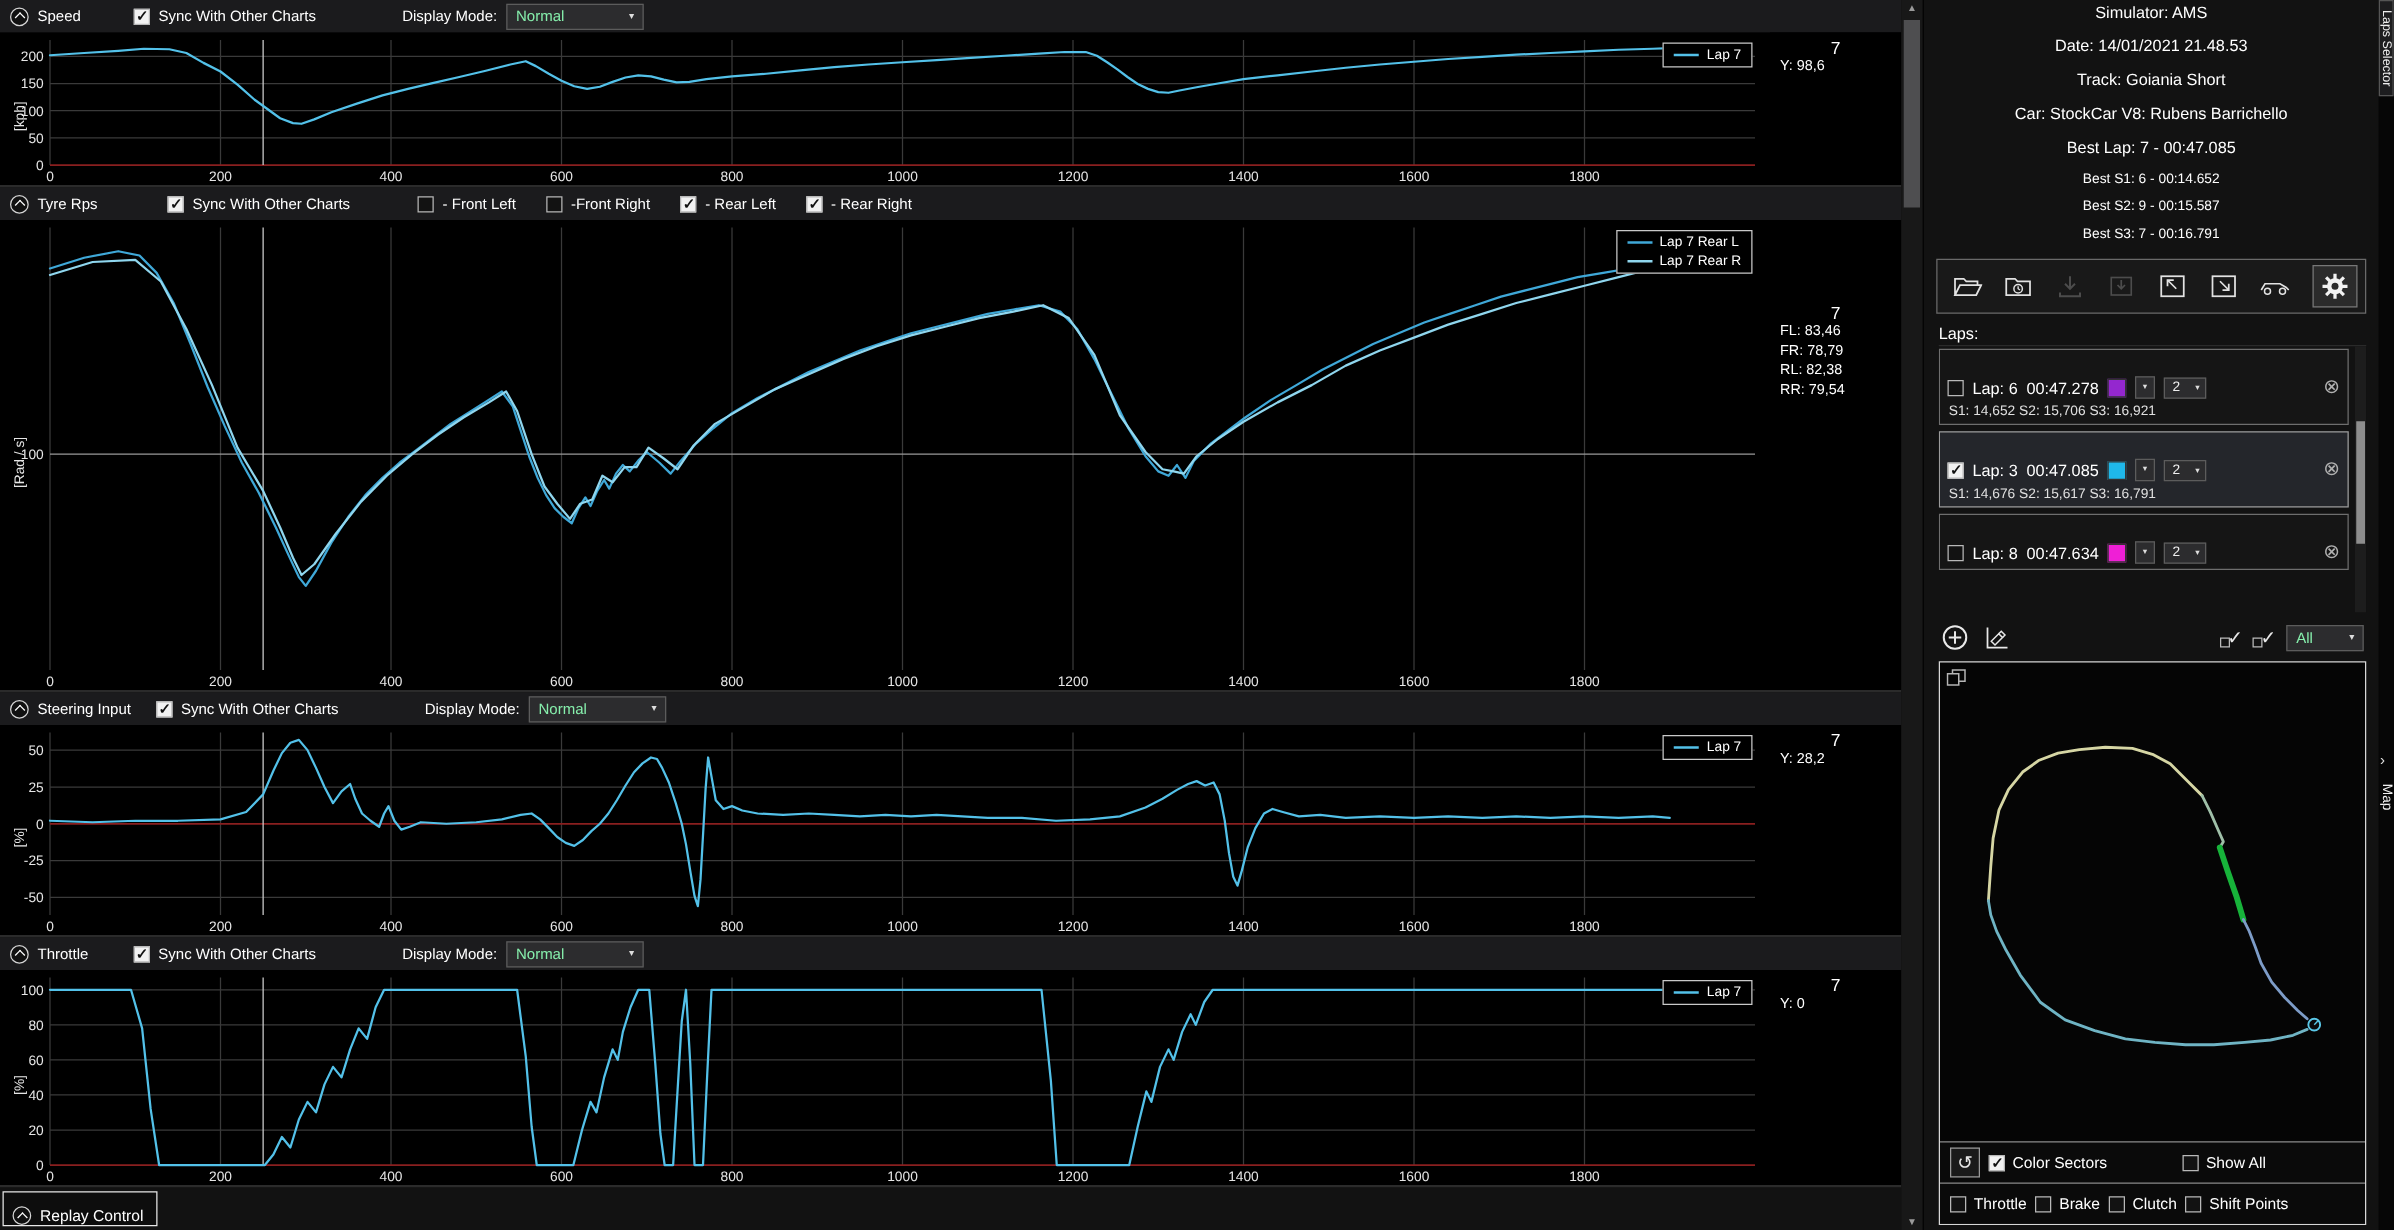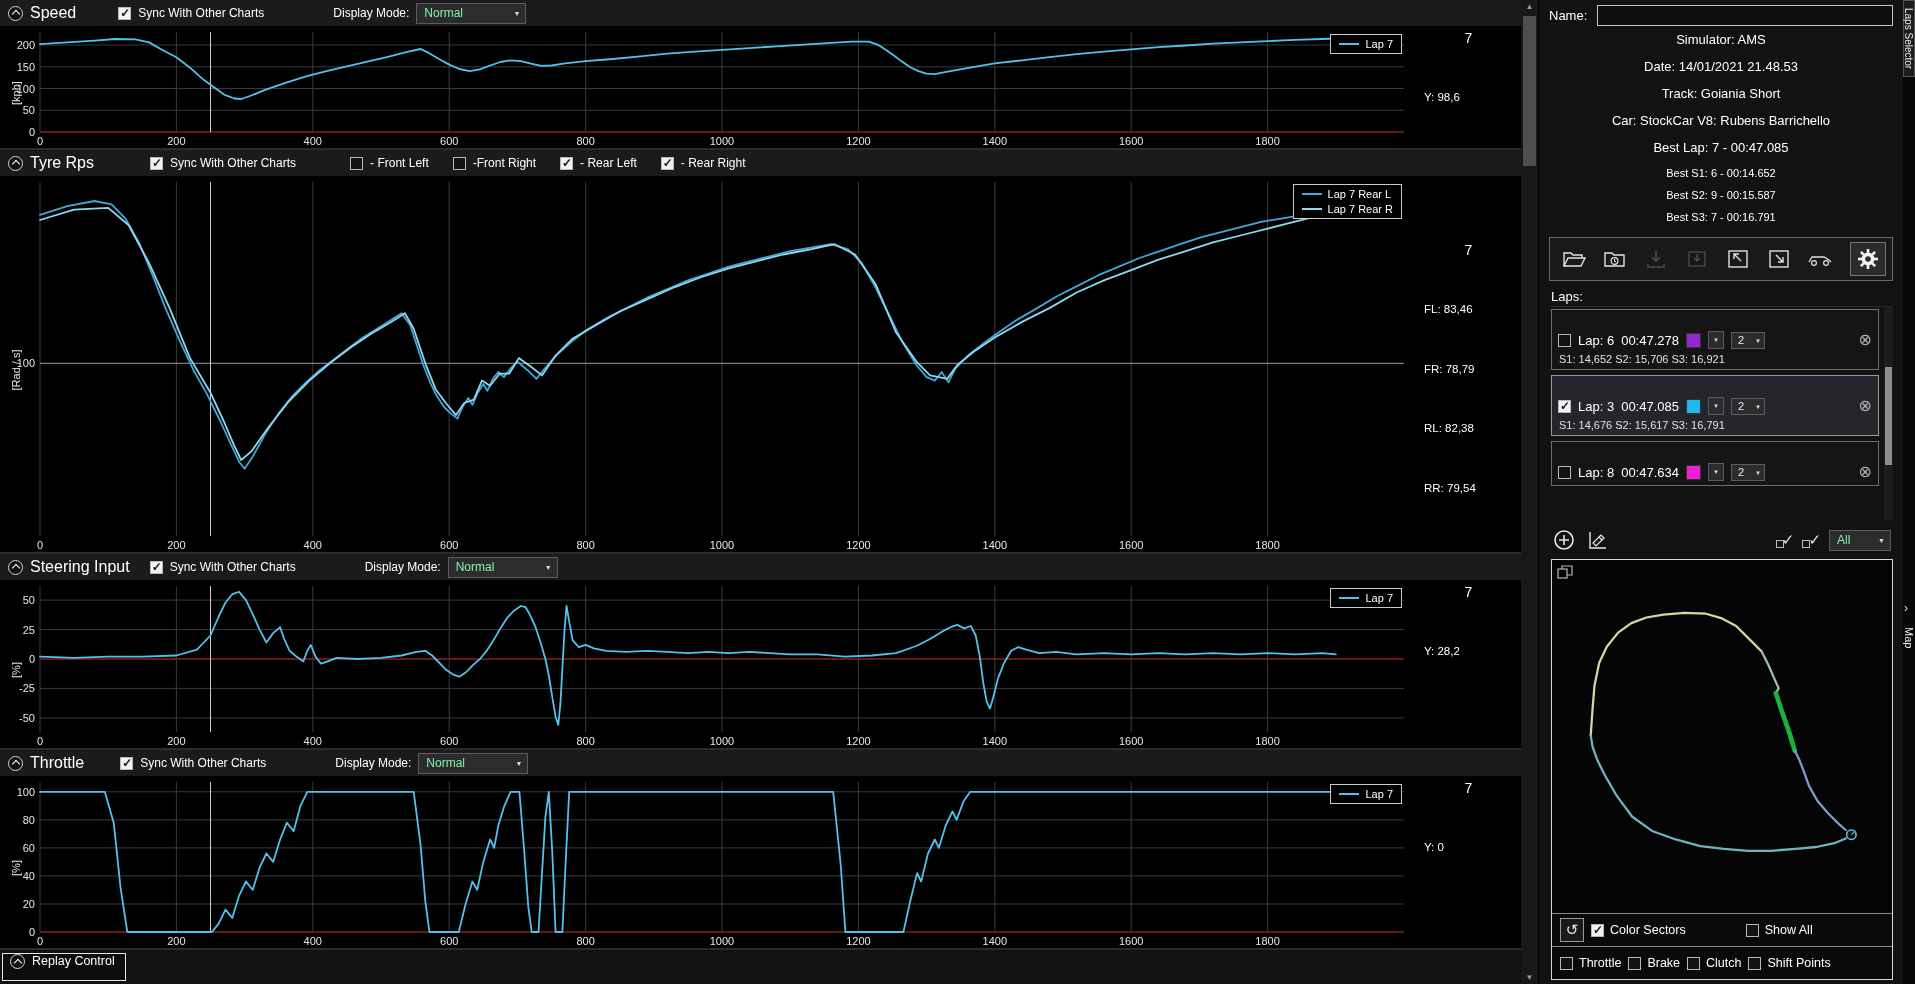--- a/index.html
+++ b/index.html
@@ -9,21 +9,21 @@
 
   
   .left { width:1521px; display:flex; flex-direction:column; background:#0c0c0c; }
   .panel { display:flex; flex-direction:column; border-bottom:2px solid #2b2b2b; }
   .panel-speed    { height:150px; }
   .panel-tyre     { height:404px; }
   .panel-steering { height:196px; }
   .panel-throttle { height:200px; }
   .panel-header { height:26px; flex:0 0 26px; background:#1b1b1d; display:flex; align-items:center;
     gap:7px; padding:0 8px; font-size:12px; }
-  .panel-title { font-size:16px; color:#fff; }
+  .panel-title { font-size:12px; color:#fff; }
   .collapse-btn { width:15px; height:15px; border:1px solid #d5d5d5; border-radius:50%;
     position:relative; background:#111; flex:0 0 15px; cursor:pointer; }
   .collapse-btn::after { content:""; position:absolute; left:3.5px; top:4.5px; width:5px; height:5px;
     border-right:1.5px solid #fff; border-bottom:1.5px solid #fff; transform:rotate(-135deg); }
   .hdr-gap { width:55px; }
   .cb { width:13px; height:13px; border:1px solid #b8b8b8; background:#121212; display:inline-block;
     position:relative; flex:0 0 13px; cursor:pointer; }
   .cb.checked { background:#f2f2f2; }
   .cb.checked::after { content:"\2713"; position:absolute; left:1px; top:-2px; color:#111;
     font-size:12px; font-weight:bold; }
@@ -34,27 +34,27 @@
   .chart-area { flex:1; position:relative; min-width:0; }
   .plot { position:absolute; inset:0; }
   .unit-label { position:absolute; left:-14px; top:50%; transform:rotate(-90deg); font-size:11px;
     color:#e6e6e6; width:60px; text-align:center; pointer-events:none; }
   .legend { position:absolute; top:8px; right:14px; border:1px solid #c9c9c9; background:#000;
     padding:3px 8px; font-size:11px; display:flex; flex-direction:column; gap:3px; z-index:2; }
   .legend-row { display:flex; align-items:center; gap:6px; }
   .legend-line { width:20px; height:2px; flex:0 0 20px; }
   .value-panel { width:105px; flex:0 0 105px; background:#000; padding-top:4px; }
   .value-lap { font-size:14px; text-align:center; color:#fff; }
-  .value-readout { padding-left:8px; font-size:11.5px; color:#fff; line-height:1.35;margin-top:44px; }
+  .value-readout { padding-left:8px; font-size:11.5px; color:#fff; line-height:1.35; }
   .value-panel.tyre { padding-top:66px; }
   svg text { font-family:"Liberation Sans", sans-serif; }
 
   .replay-bar { flex:1; background:#121212; display:flex; align-items:center; padding:2px 0 2px 2px; }
   .replay-box { border:1px solid #e8e8e8; background:#0d0d0d; height:28px; display:flex;
-    align-items:flex-start; gap:7px; padding:0 10px 12px 7px; font-size:12.5px; }
+    align-items:flex-end; gap:7px; padding:0 10px 0 7px; font-size:12.5px; }
 
   
   .vscroll { width:17px; flex:0 0 17px; background:#181818; position:relative; }
   .vscroll .arr { position:absolute; left:0; width:17px; text-align:center; font-size:8px; color:#9a9a9a; cursor:pointer; }
   .vscroll .arr.up { top:2px; } .vscroll .arr.dn { bottom:2px; }
   .vscroll .thumb { position:absolute; top:16px; left:2px; width:13px; height:150px; background:#4e4e50; cursor:grab; }
 
   
   .right { width:365px; flex:0 0 365px; background:#121212; display:flex; flex-direction:column;
     border-left:1px solid #000; }
@@ -386,24 +386,20 @@
   </div>
 
   <div class="vscroll">
     <span class="arr up">▲</span>
     <div class="thumb"></div>
     <span class="arr dn">▼</span>
   </div>
 
   <div class="right">
 
-    <div class="name-row">
-      <span>Name:</span>
-      <input class="name-input" type="text" value="" style="">
-    </div>
 
     <div class="info">
       <div class="info-line">Simulator: AMS</div>
       <div class="info-line">Date: 14/01/2021 21.48.53</div>
       <div class="info-line">Track: Goiania Short</div>
       <div class="info-line">Car: StockCar V8: Rubens Barrichello</div>
       <div class="info-line">Best Lap: 7 - 00:47.085</div>
       <div class="info-line small">Best S1: 6 - 00:14.652</div>
       <div class="info-line small">Best S2: 9 - 00:15.587</div>
       <div class="info-line small">Best S3: 7 - 00:16.791</div>

